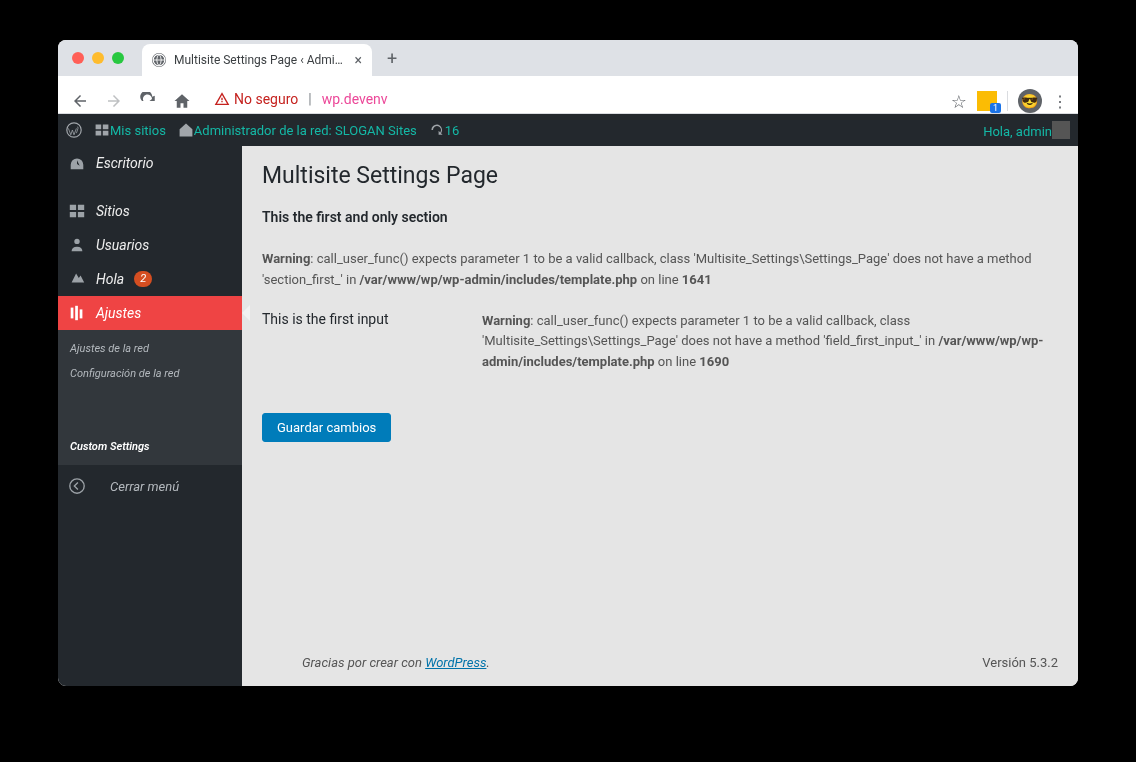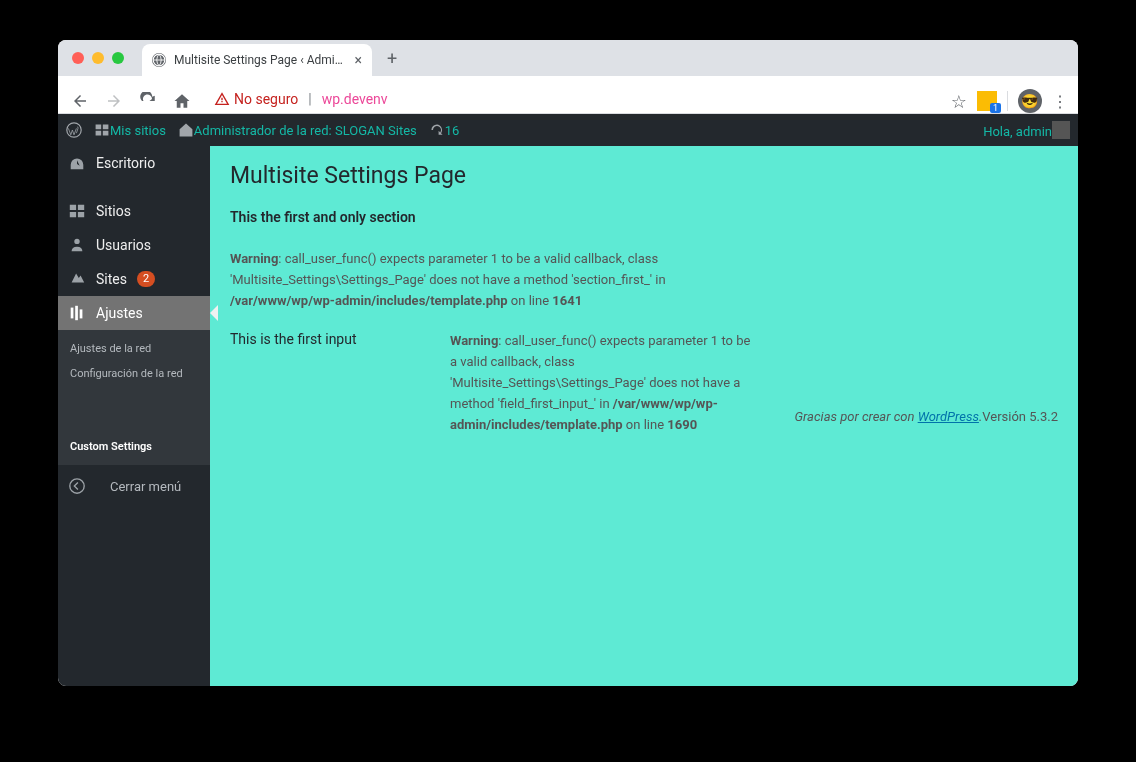--- a/index.html
+++ b/index.html
@@ -37,44 +37,44 @@
 
     
     .wp-adminbar { background: #23282d; color: #eee; height: 32px; display: flex; align-items: center; padding: 0 8px; font-size: 13px; justify-content: space-between; }
     .wp-adminbar-left, .wp-adminbar-right { display: flex; align-items: center; gap: 12px; }
     .wp-adminbar-item { display: flex; align-items: flex-end; cursor: pointer; color: #14b8a6; }
     .wp-adminbar-item svg { width: 16px; height: 16px; fill: #a0a5aa; }
     .wp-avatar { width: 18px; height: 18px; background: #555; }
 
     
     .wp-wrap { display: flex; min-height: 540px; }
-    .wp-sidebar { width: 152px; background: #23282d; color: #eee; font-size: 14px; }
+    .wp-sidebar { width: 184px; background: #23282d; color: #eee; font-size: 14px; font-style: italic; }
     .wp-menu-item { display: flex; align-items: center; gap: 10px; padding: 8px 10px; cursor: pointer; color: #eee; position: relative; }
     .wp-menu-item svg { width: 18px; height: 18px; fill: #9ca2a7; flex-shrink: 0; }
-    .wp-menu-item.current { background: #737373; color: #fff; }
+    .wp-menu-item.current { background: #ef4444; color: #fff; }
     .wp-menu-item.current svg { fill: #fff; }
     .wp-menu-item.current::after { content: ''; position: absolute; right: -8px; top: 50%; transform: translateY(-50%); border: 8px solid transparent; border-right-color: #f1f1f1; }
     .wp-badge { background: #d54e21; color: #fff; border-radius: 10px; padding: 0 6px; font-size: 11px; line-height: 16px; min-width: 16px; text-align: center; }
     .wp-submenu { background: #32373c; padding: 6px 0; }
     .wp-submenu-item { padding: 6px 12px; font-size: 11px; color: #b4b9be; cursor: pointer; }
     .wp-submenu-item.current { color: #fff; font-weight: 600; margin-top: 48px; }
     .wp-collapse { padding: 12px 10px; display: flex; align-items: center; gap: 24px; color: #b4b9be; font-size: 13px; cursor: pointer; }
     .wp-collapse svg { width: 18px; height: 18px; fill: #9ca2a7; }
 
     
-    .wp-content { flex: 1; background: #5eead4; display: flex; flex-direction: row; }
+    .wp-content { flex: 1; background: #e5e5e5; display: flex; flex-direction: column; }
     .wp-body { flex: 1; padding: 16px 20px; }
     .wp-h1 { font-size: 23px; font-weight: 400; color: #23282d; margin-bottom: 20px; }
     .wp-h2 { font-size: 14px; font-weight: 600; color: #23282d; margin-bottom: 24px; }
     .wp-warning { font-size: 13px; color: #555; line-height: 1.6; margin-bottom: 20px; }
     .wp-form-row { display: flex; align-items: flex-start; gap: 20px; margin-bottom: 40px; }
     .wp-form-label { width: 200px; font-size: 14px; font-weight: 400; color: #23282d; }
     .wp-form-field { flex: 1; font-size: 13px; color: #555; line-height: 1.6; }
     .wp-button { background: #007cba; border: 1px solid #007cba; color: #fff; padding: 6px 14px; font-size: 13px; border-radius: 3px; cursor: pointer; }
-    .wp-footer { display: flex; justify-content: space-between; align-items: center; padding: 16px 20px; font-size: 13px; color: #555; font-style: italic; }
+    .wp-footer { display: flex; justify-content: space-between; align-items: center; padding: 16px 20px; font-size: 13px; color: #555; font-style: italic; margin-left: 40px; }
     .wp-footer a { color: #0073aa; text-decoration: underline; }
     .wp-footer-version { font-style: normal; }
   </style>
 </head>
 <body>
 
 <div class="window">
 
   <div class="browser-tabs">
     <div class="traffic-lights">
@@ -192,21 +192,21 @@
         <svg viewBox="0 0 20 20">
             <circle cx="10" cy="6" r="3"></circle>
             <path d="M4 17c0-3 2-5 6-5s6 2 6 5z"></path>
           </svg>
         <span>Usuarios</span>
       </div>
       <div class="wp-menu-item">
         <svg viewBox="0 0 20 20">
             <path d="M4 14l5-10 3 5 2-3 4 8z"></path>
           </svg>
-        <span>Sites</span>
+        <span>Hola</span>
         <span class="wp-badge">2</span>
       </div>
       <div class="wp-menu-item current">
         <svg viewBox="0 0 20 20">
             <rect x="3" y="4" width="3" height="12"></rect>
             <rect x="8" y="2" width="3" height="16"></rect>
             <rect x="13" y="6" width="3" height="10"></rect>
           </svg>
         <span>Ajustes</span>
       </div>
@@ -233,20 +233,21 @@
           <b>Warning</b><span>: call_user_func() expects parameter 1 to be a valid callback, class 'Multisite_Settings\Settings_Page' does not have a method 'section_first_' in </span><b>/var/www/wp/wp-admin/includes/template.php</b><span> on line </span><b>1641</b>
         </p>
 
         <div class="wp-form-row">
           <div class="wp-form-label">This is the first input</div>
           <div class="wp-form-field">
             <b>Warning</b><span>: call_user_func() expects parameter 1 to be a valid callback, class 'Multisite_Settings\Settings_Page' does not have a method 'field_first_input_' in </span><b>/var/www/wp/wp-admin/includes/template.php</b><span> on line </span><b>1690</b>
           </div>
         </div>
 
+        <button class="wp-button">Guardar cambios</button>
       </div>
 
       <div class="wp-footer">
         <span>
           <span>Gracias por crear con </span><a href="#">WordPress</a><span>.</span>
         </span>
         <span class="wp-footer-version">Versión 5.3.2</span>
       </div>
     </div>
   </div>

